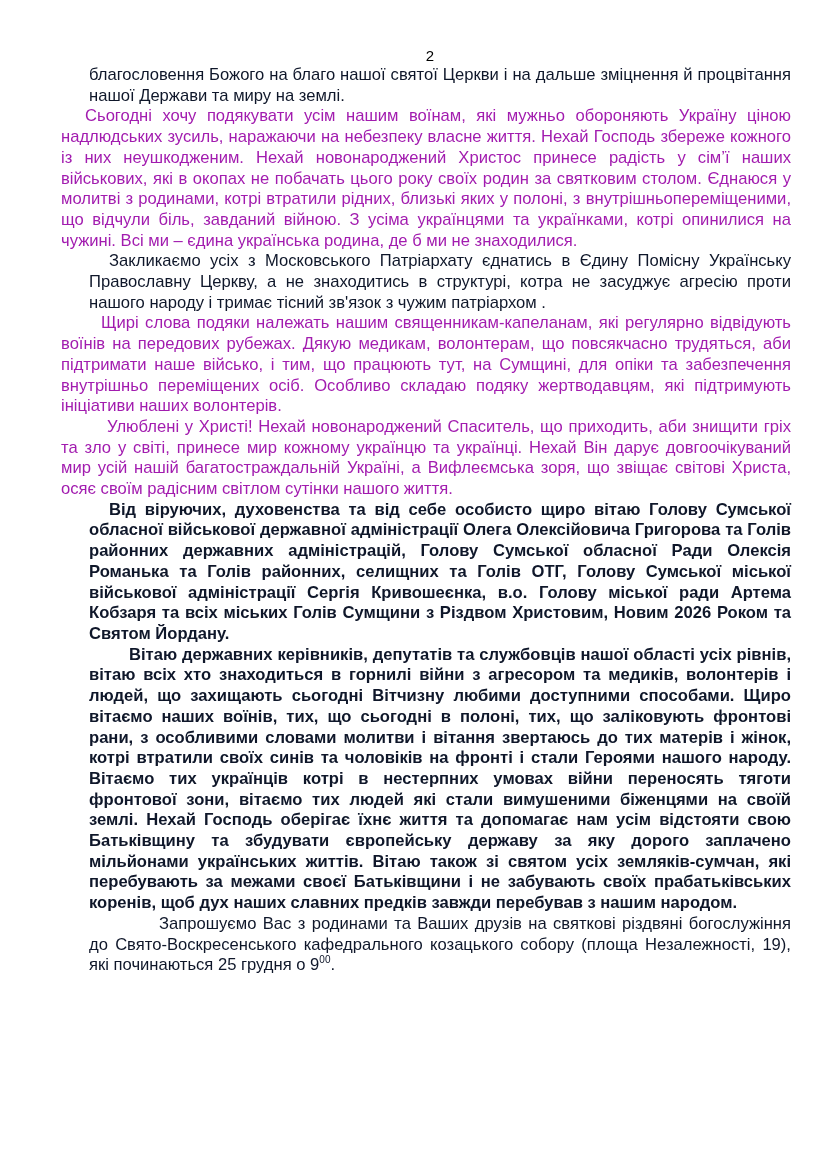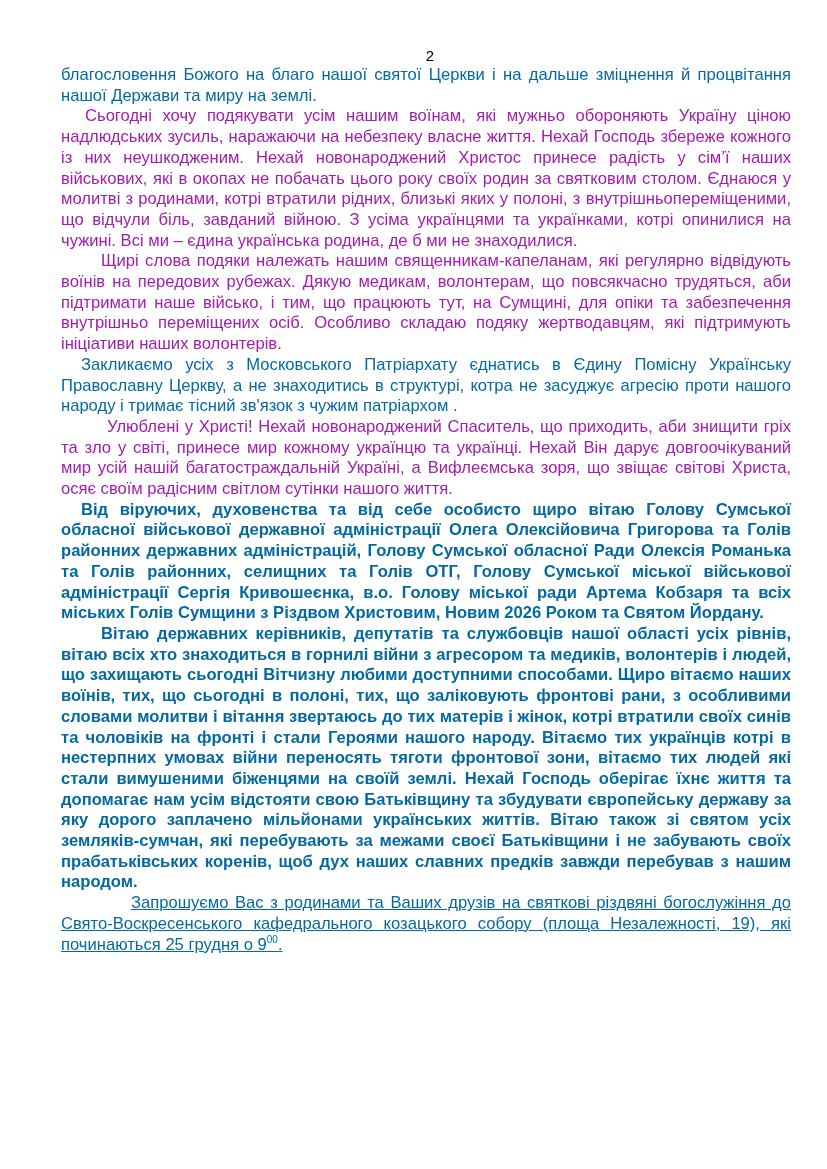--- a/index.html
+++ b/index.html
@@ -30,46 +30,46 @@
       margin: 0 0 0 0;
       padding-left: 8px;
     }
     .p {
       margin: 0;
       text-align: justify;
       text-align-last: left;
       hyphens: none;
     }
     .gray { color: #a21caf; }
-    .black { color: #0369a1; }
+    .black { color: #0f172a; margin-left: 28px; }
     .bold { font-weight: bold; }
     .ind1 { text-indent: 24px; }
     .ind3 { text-indent: 40px; }
     .ind4 { text-indent: 20px; }
     .ind5 { text-indent: 46px; }
-    .ind7 { text-indent: 70px; text-decoration: underline; }
+    .ind7 { text-indent: 70px; }
     sup {
       font-size: 10px;
       line-height: 0;
       vertical-align: 7px;
     }
   </style>
 </head>
 <body>
 
 <div class="page">
   <div class="page-number">2</div>
 
   <p class="p black">благословення Божого на благо нашої святої Церкви і на дальше зміцнення й процвітання нашої Держави та миру на землі.</p>
 
   <p class="p gray ind1">Сьогодні хочу подякувати усім нашим воїнам, які мужньо обороняють Україну ціною надлюдських зусиль, наражаючи на небезпеку власне життя. Нехай Господь збереже кожного із них неушкодженим. Нехай новонароджений Христос принесе радість у сім’ї наших військових, які в окопах не побачать цього року своїх родин за святковим столом. Єднаюся у молитві з родинами, котрі втратили рідних, близькі яких у полоні, з внутрішньопереміщеними, що відчули біль, завданий війною. З усіма українцями та українками, котрі опинилися на чужині. Всі ми – єдина українська родина, де б ми не знаходилися.</p>
 
+  <p class="p black ind4">Закликаємо усіх з Московського Патріархату єднатись в Єдину Помісну Українську Православну Церкву, а не знаходитись в структурі, котра не засуджує агресію проти нашого народу і тримає тісний зв'язок з чужим  патріархом .</p>
+
   <p class="p gray ind3">Щирі слова подяки належать нашим священникам-капеланам, які регулярно відвідують воїнів на передових рубежах. Дякую медикам, волонтерам, що повсякчасно трудяться, аби підтримати наше військо, і тим, що працюють тут, на Сумщині, для опіки та забезпечення внутрішньо переміщених осіб. Особливо складаю подяку жертводавцям, які підтримують ініціативи наших волонтерів.</p>
-
-  <p class="p black ind4">Закликаємо усіх з Московського Патріархату єднатись в Єдину Помісну Українську Православну Церкву, а не знаходитись в структурі, котра не засуджує агресію проти нашого народу і тримає тісний зв'язок з чужим  патріархом .</p>
 
   <p class="p gray ind5">Улюблені у Христі! Нехай новонароджений Спаситель, що приходить, аби знищити гріх та зло у світі, принесе мир кожному українцю та українці. Нехай Він дарує довгоочікуваний мир усій нашій багатостраждальній Україні, а Вифлеємська зоря, що звіщає світові Христа, осяє своїм радісним світлом сутінки нашого життя.</p>
 
   <p class="p black bold ind4">Від віруючих, духовенства та від себе особисто щиро вітаю  Голову Сумської обласної військової державної адміністрації Олега Олексійовича Григорова та Голів районних державних адміністрацій, Голову Сумської обласної Ради Олексія Романька та Голів районних, селищних та Голів ОТГ, Голову Сумської міської військової адміністрації  Сергія Кривошеєнка, в.о. Голову міської ради Артема Кобзаря та всіх міських Голів Сумщини  з Різдвом Христовим, Новим 2026 Роком та Святом Йордану.</p>
 
   <p class="p black bold ind3">Вітаю державних керівників, депутатів та службовців нашої області усіх рівнів, вітаю всіх хто знаходиться в горнилі війни з агресором та медиків, волонтерів і людей, що захищають сьогодні Вітчизну любими доступними способами. Щиро вітаємо наших воїнів, тих, що сьогодні в полоні, тих, що заліковують фронтові рани, з особливими словами молитви і вітання звертаюсь до тих матерів і жінок, котрі втратили своїх синів та чоловіків на фронті і стали Героями нашого народу. Вітаємо тих українців котрі в нестерпних умовах війни переносять тяготи фронтової зони, вітаємо тих людей які стали вимушеними біженцями на своїй землі.  Нехай Господь оберігає їхнє життя та допомагає нам усім відстояти свою Батьківщину та збудувати європейську державу за яку дорого заплачено мільйонами українських життів. Вітаю також зі святом усіх земляків-сумчан, які перебувають за межами своєї Батьківщини і не забувають своїх прабатьківських коренів, щоб дух наших славних предків завжди перебував з нашим народом.</p>
 
 
   <p class="p black ind7"><span>Запрошуємо Вас з родинами та Ваших друзів на святкові різдвяні богослужіння до Свято-Воскресенського кафедрального козацького собору (площа Незалежності, 19), які починаються 25 грудня о 9</span><sup>00</sup><span>.</span></p>
 </div>

